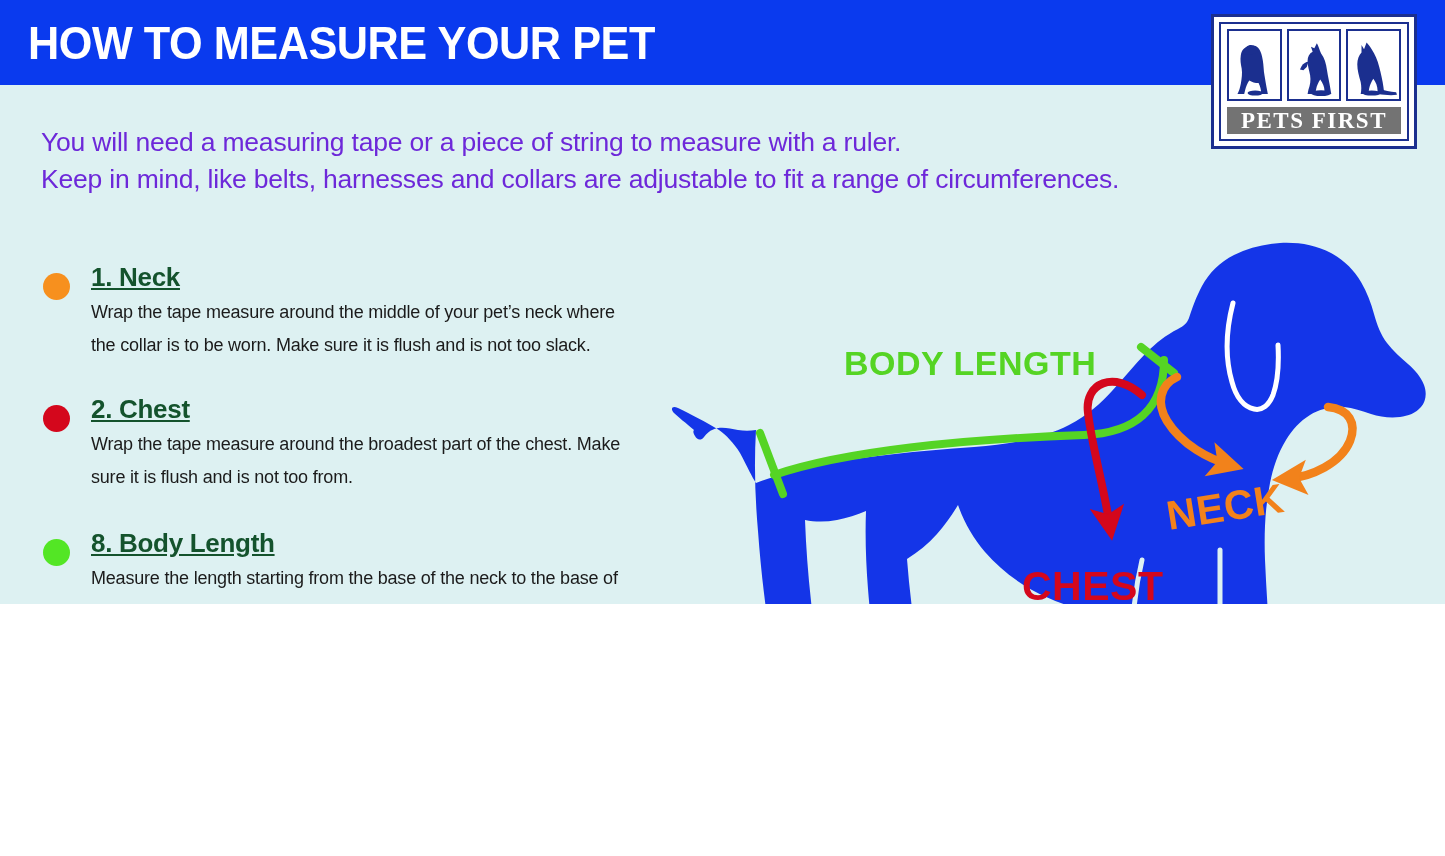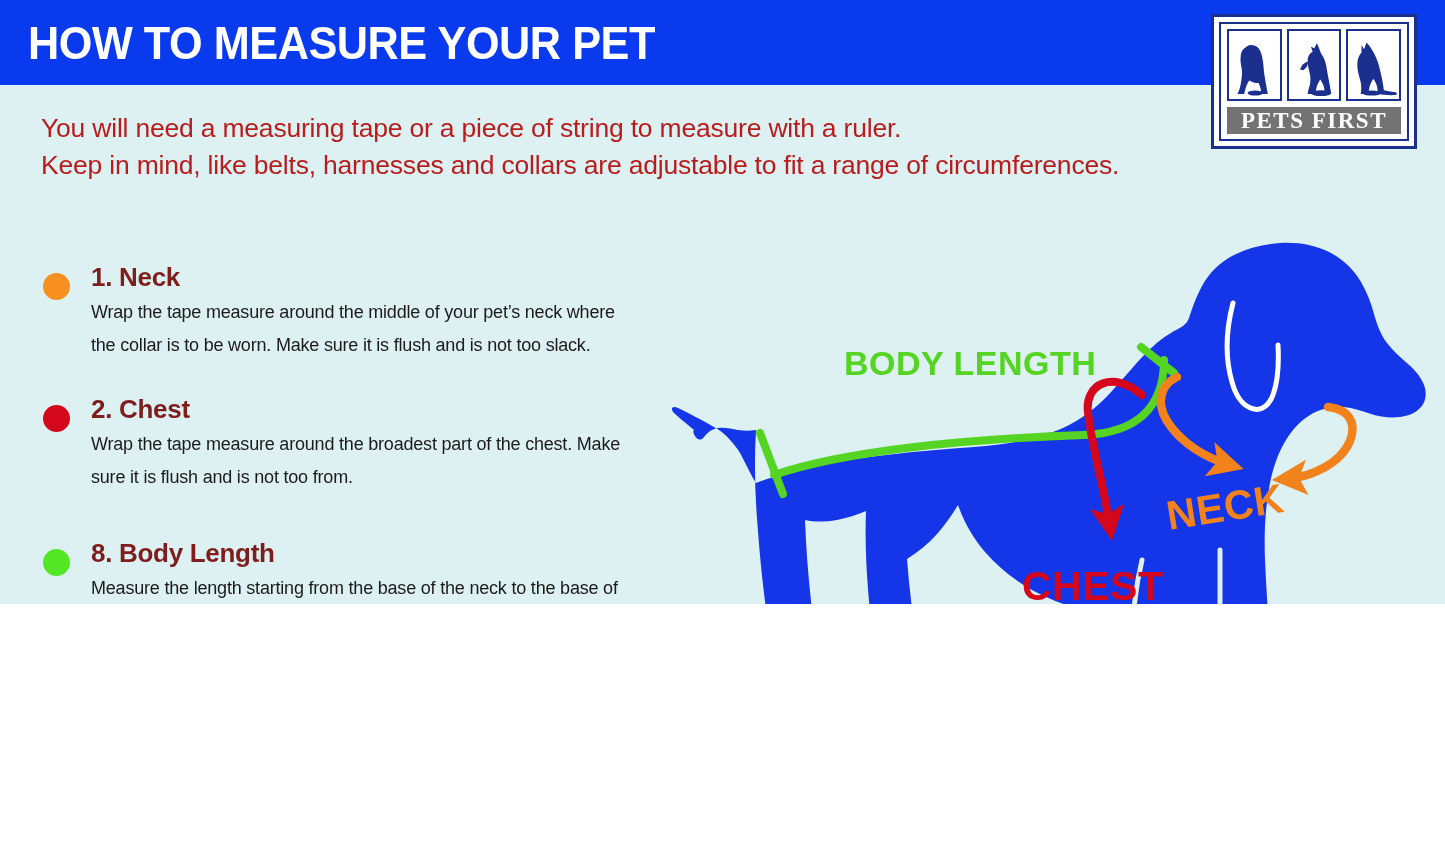--- a/index.html
+++ b/index.html
@@ -87,25 +87,25 @@
     align-items: center;
     justify-content: center;
     line-height: 1;
     margin-top: 2px;
   }
 
   
   #intro {
     position: absolute;
     left: 41px;
-    top: 110px;
+    top: 124px;
     width: 1230px;
     font-size: 26.5px;
     line-height: 37px;
-    color: #b91c1c;
+    color: #6d28d9;
     letter-spacing: -0.2px;
   }
   #intro div { white-space: nowrap; }
 
   
   #steps {
     position: absolute;
     left: 42px;
     top: 262px;
     width: 600px;
@@ -119,23 +119,24 @@
     position: absolute;
     left: 1px;
     top: 11px;
     width: 27px;
     height: 27px;
     border-radius: 50%;
   }
   .step-title {
     font-size: 26px;
     font-weight: bold;
-    color: #7f1d1d;
+    color: #14532d;
     letter-spacing: -0.3px;
     margin-bottom: 3px;
+    text-decoration: underline;
   }
   .step-body {
     font-size: 18px;
     line-height: 33px;
     color: #1b1b1b;
     letter-spacing: -0.2px;
   }
 
   
   #diagram {
@@ -209,21 +210,21 @@
   </div>
 
   <div id="steps">
 
     <div class="step">
       <span class="bullet" style="background:#F7901E"></span>
       <div class="step-title">1. Neck</div>
       <div class="step-body">Wrap the tape measure around the middle of your pet’s neck where the collar is to be worn. Make sure it is flush and is not too slack.</div>
     </div>
 
-    <div class="step" style="margin-bottom:44px;">
+    <div class="step" style="margin-bottom:34px;">
       <span class="bullet" style="background:#D4071C"></span>
       <div class="step-title">2. Chest</div>
       <div class="step-body">Wrap the tape measure around the broadest part of the chest. Make sure it is flush and is not too from.</div>
     </div>
 
     <div class="step">
       <span class="bullet" style="background:#53E625"></span>
       <div class="step-title">8. Body Length</div>
       <div class="step-body">Measure the length starting from the base of the neck to the base of the tail.</div>
     </div>

